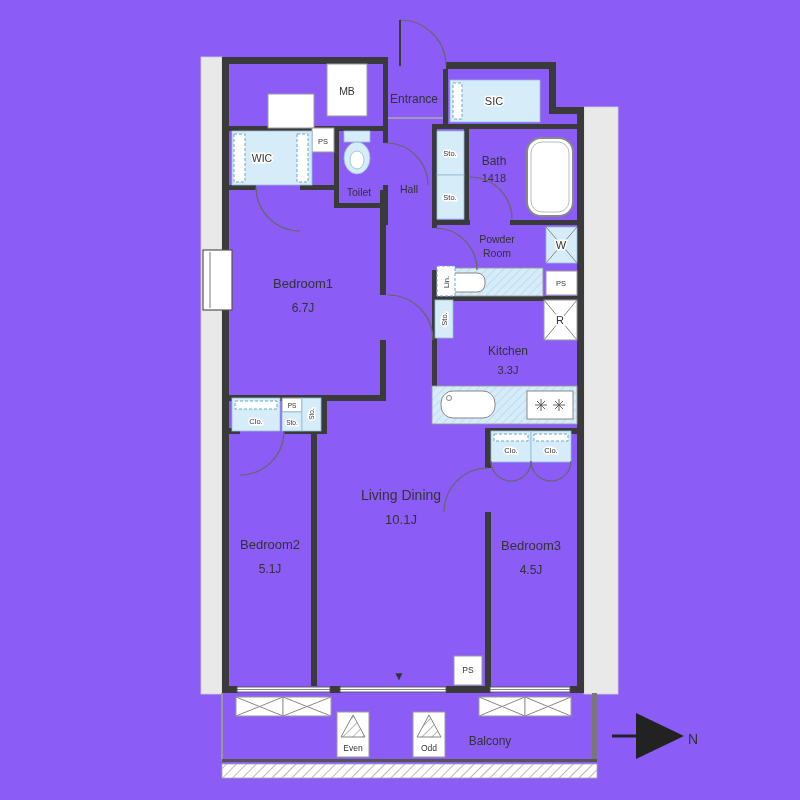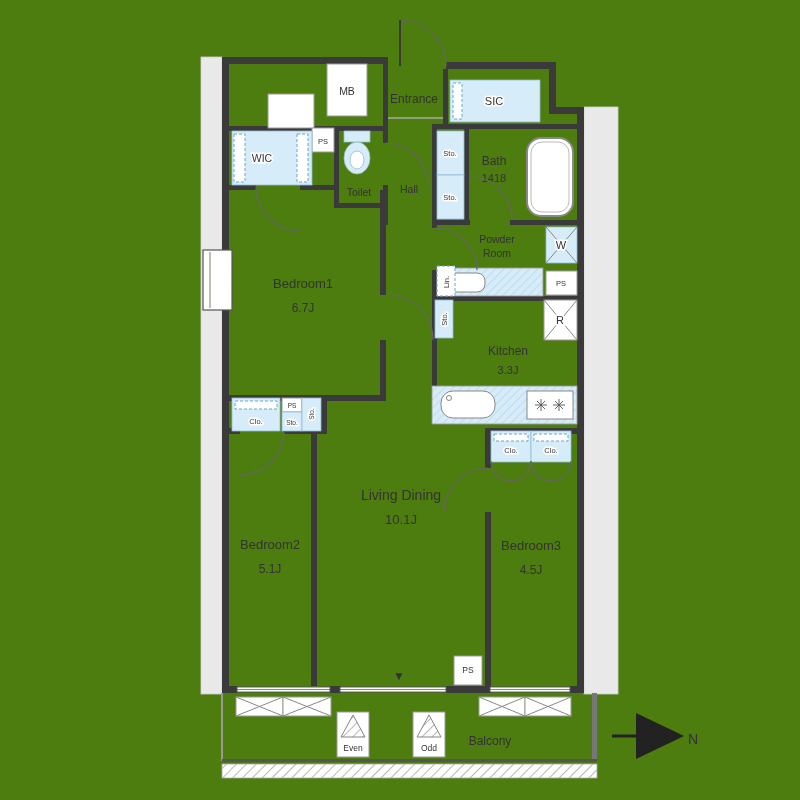--- a/index.html
+++ b/index.html
@@ -1,16 +1,16 @@
 <!DOCTYPE html>
 <html><head>
 <meta charset="utf-8">
 <style>
   html,body{margin:0;padding:0;background:#fff;}
-  .stage{position:relative;width:800px;height:800px;background:#4d7c0f;overflow:hidden;}
+  .stage{position:relative;width:800px;height:800px;background:#8b5cf6;overflow:hidden;}
   svg{display:block;}
   text{font-family:"Liberation Sans", sans-serif;fill:#333;}
   .wall{fill:#3a3a3a;}
   .gray{fill:#e9e9e9;stroke:#cfcfcf;stroke-width:0.8;}
   .blue{fill:#d6ecf8;stroke:#93bdd8;stroke-width:0.8;}
   .box{fill:#ffffff;stroke:#999;stroke-width:1;}
   .arc{fill:none;stroke:#666;stroke-width:1.2;}
   .thin{stroke:#888;stroke-width:1;fill:none;}
   .dashedblue{fill:#ffffff;stroke:#6aa6cc;stroke-width:1;stroke-dasharray:3 2;}
   .halo{stroke:#fff;stroke-width:3px;paint-order:stroke;}

